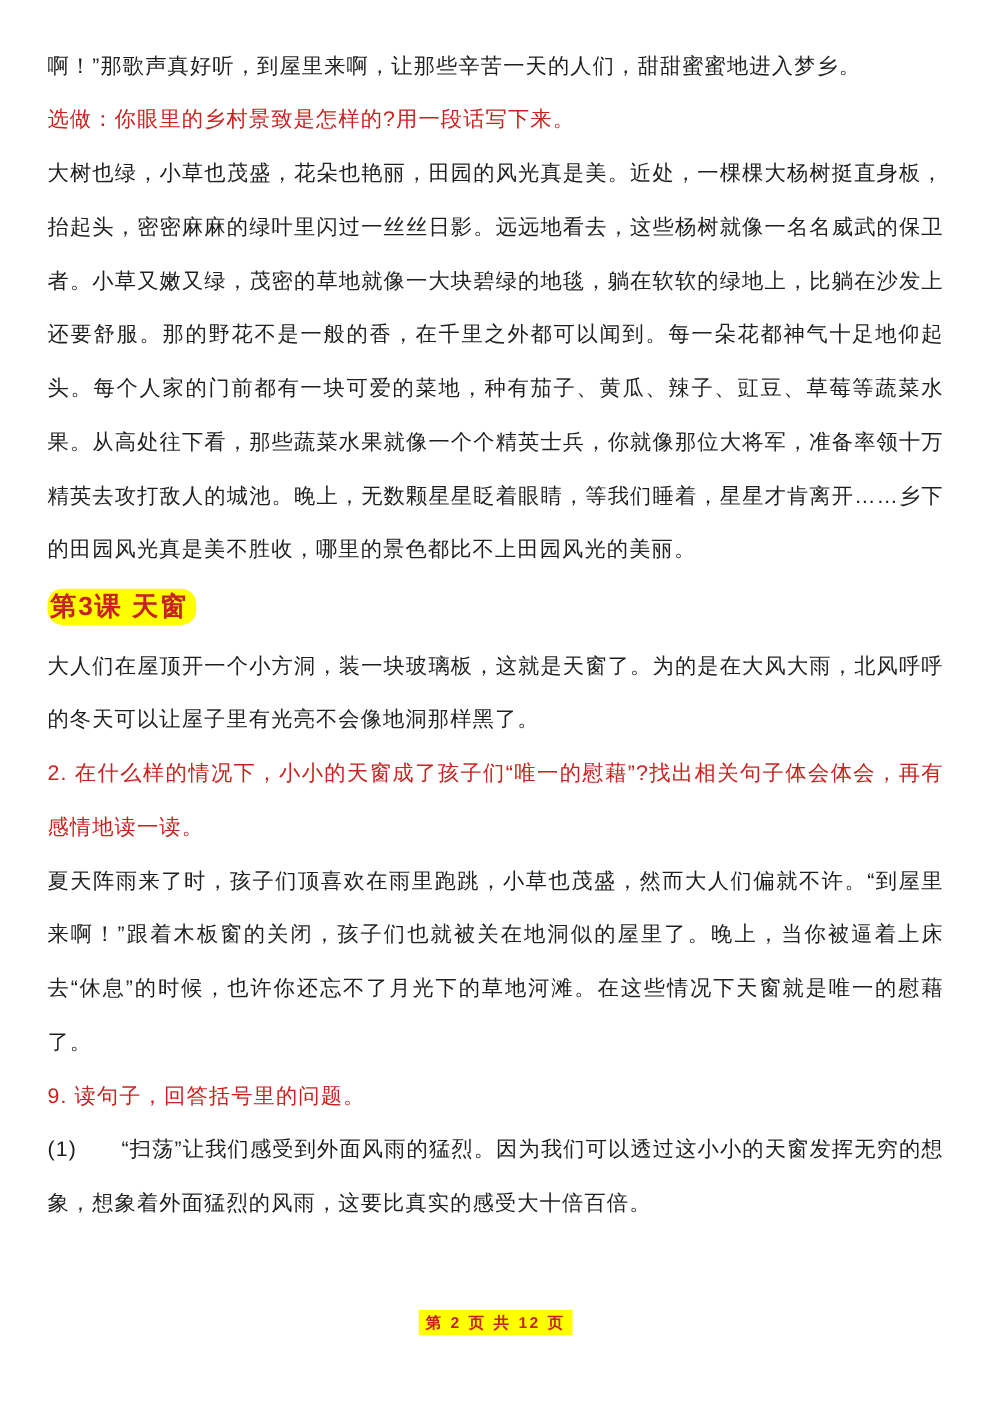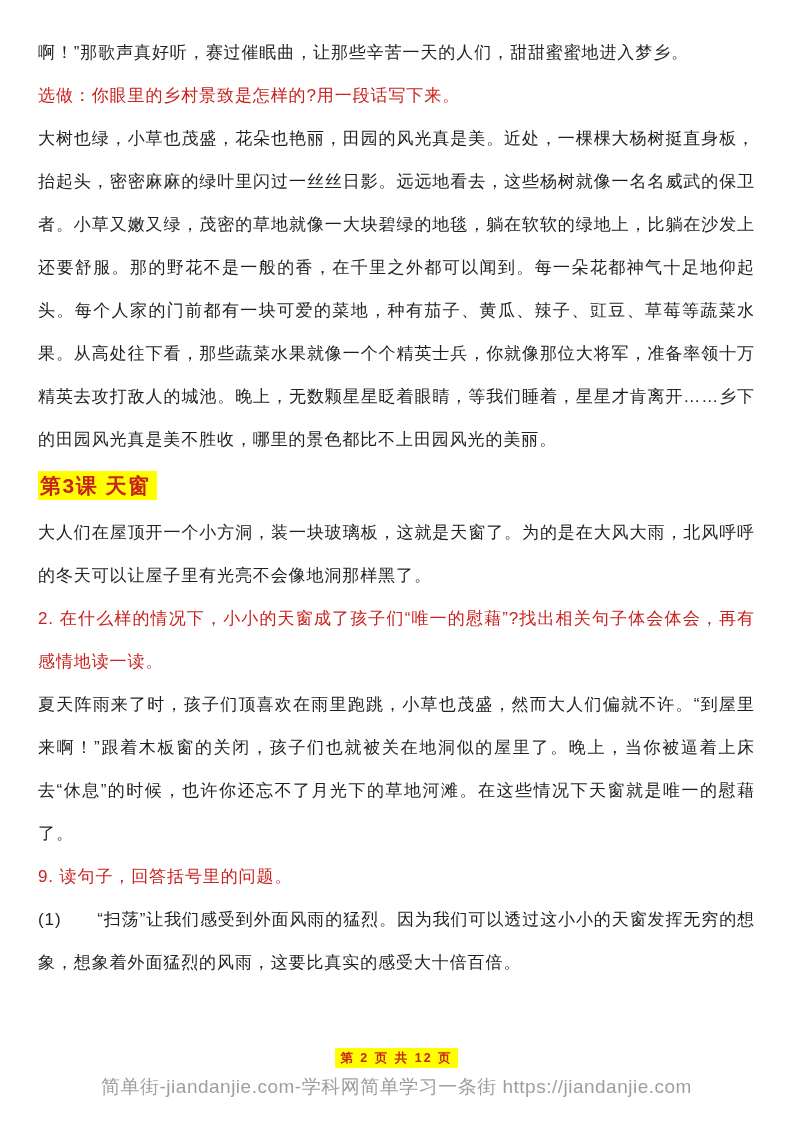--- a/index.html
+++ b/index.html
@@ -40,20 +40,21 @@
     line-height: 45px;
     margin: 2px 0 1px 0;
   }
   .lesson-hl {
     background: var(--highlight-yellow);
     color: var(--question-red);
     font-weight: bold;
     font-size: 21px;
     padding: 3px 6px 3px 2px;
     letter-spacing: 1.5px;
+    border-radius: 12px;
   }
   .page-footer {
     position: absolute;
     left: 0;
     bottom: 55px;
     width: 100%;
     text-align: center;
   }
   .page-number-hl {
     background: var(--highlight-yellow);
@@ -72,21 +73,21 @@
     color: var(--footer-gray);
     font-size: 19px;
     letter-spacing: 0.5px;
   }
 </style>
 </head>
 <body>
 
 <div class="page">
 
-  <p class="answer">啊！”那歌声真好听，赛过催眠曲，让那些辛苦一天的人们，甜甜蜜蜜地进入梦乡。</p>
+  <p class="answer">啊！”那歌声真好听，到屋里来啊，让那些辛苦一天的人们，甜甜蜜蜜地进入梦乡。</p>
 
   <p class="question">选做：你眼里的乡村景致是怎样的?用一段话写下来。</p>
 
   <p class="answer">大树也绿，小草也茂盛，花朵也艳丽，田园的风光真是美。近处，一棵棵大杨树挺直身板，抬起头，密密麻麻的绿叶里闪过一丝丝日影。远远地看去，这些杨树就像一名名威武的保卫者。小草又嫩又绿，茂密的草地就像一大块碧绿的地毯，躺在软软的绿地上，比躺在沙发上还要舒服。那的野花不是一般的香，在千里之外都可以闻到。每一朵花都神气十足地仰起头。每个人家的门前都有一块可爱的菜地，种有茄子、黄瓜、辣子、豇豆、草莓等蔬菜水果。从高处往下看，那些蔬菜水果就像一个个精英士兵，你就像那位大将军，准备率领十万精英去攻打敌人的城池。晚上，无数颗星星眨着眼睛，等我们睡着，星星才肯离开……乡下的田园风光真是美不胜收，哪里的景色都比不上田园风光的美丽。</p>
 
   <div class="lesson-line">
     <span class="lesson-hl">第3课 天窗</span>
   </div>
 
 
@@ -97,15 +98,14 @@
   <p class="answer">夏天阵雨来了时，孩子们顶喜欢在雨里跑跳，小草也茂盛，然而大人们偏就不许。“到屋里来啊！”跟着木板窗的关闭，孩子们也就被关在地洞似的屋里了。晚上，当你被逼着上床去“休息”的时候，也许你还忘不了月光下的草地河滩。在这些情况下天窗就是唯一的慰藉了。</p>
 
   <p class="question">9. 读句子，回答括号里的问题。</p>
 
   <p class="answer">(1)　　“扫荡”让我们感受到外面风雨的猛烈。因为我们可以透过这小小的天窗发挥无穷的想象，想象着外面猛烈的风雨，这要比真实的感受大十倍百倍。</p>
 
   <div class="page-footer">
     <span class="page-number-hl">第 2 页 共 12 页</span>
   </div>
 
-  <div class="site-footer">简单街-jiandanjie.com-学科网简单学习一条街 https://jiandanjie.com</div>
 
 </div>
 
 </body></html>

